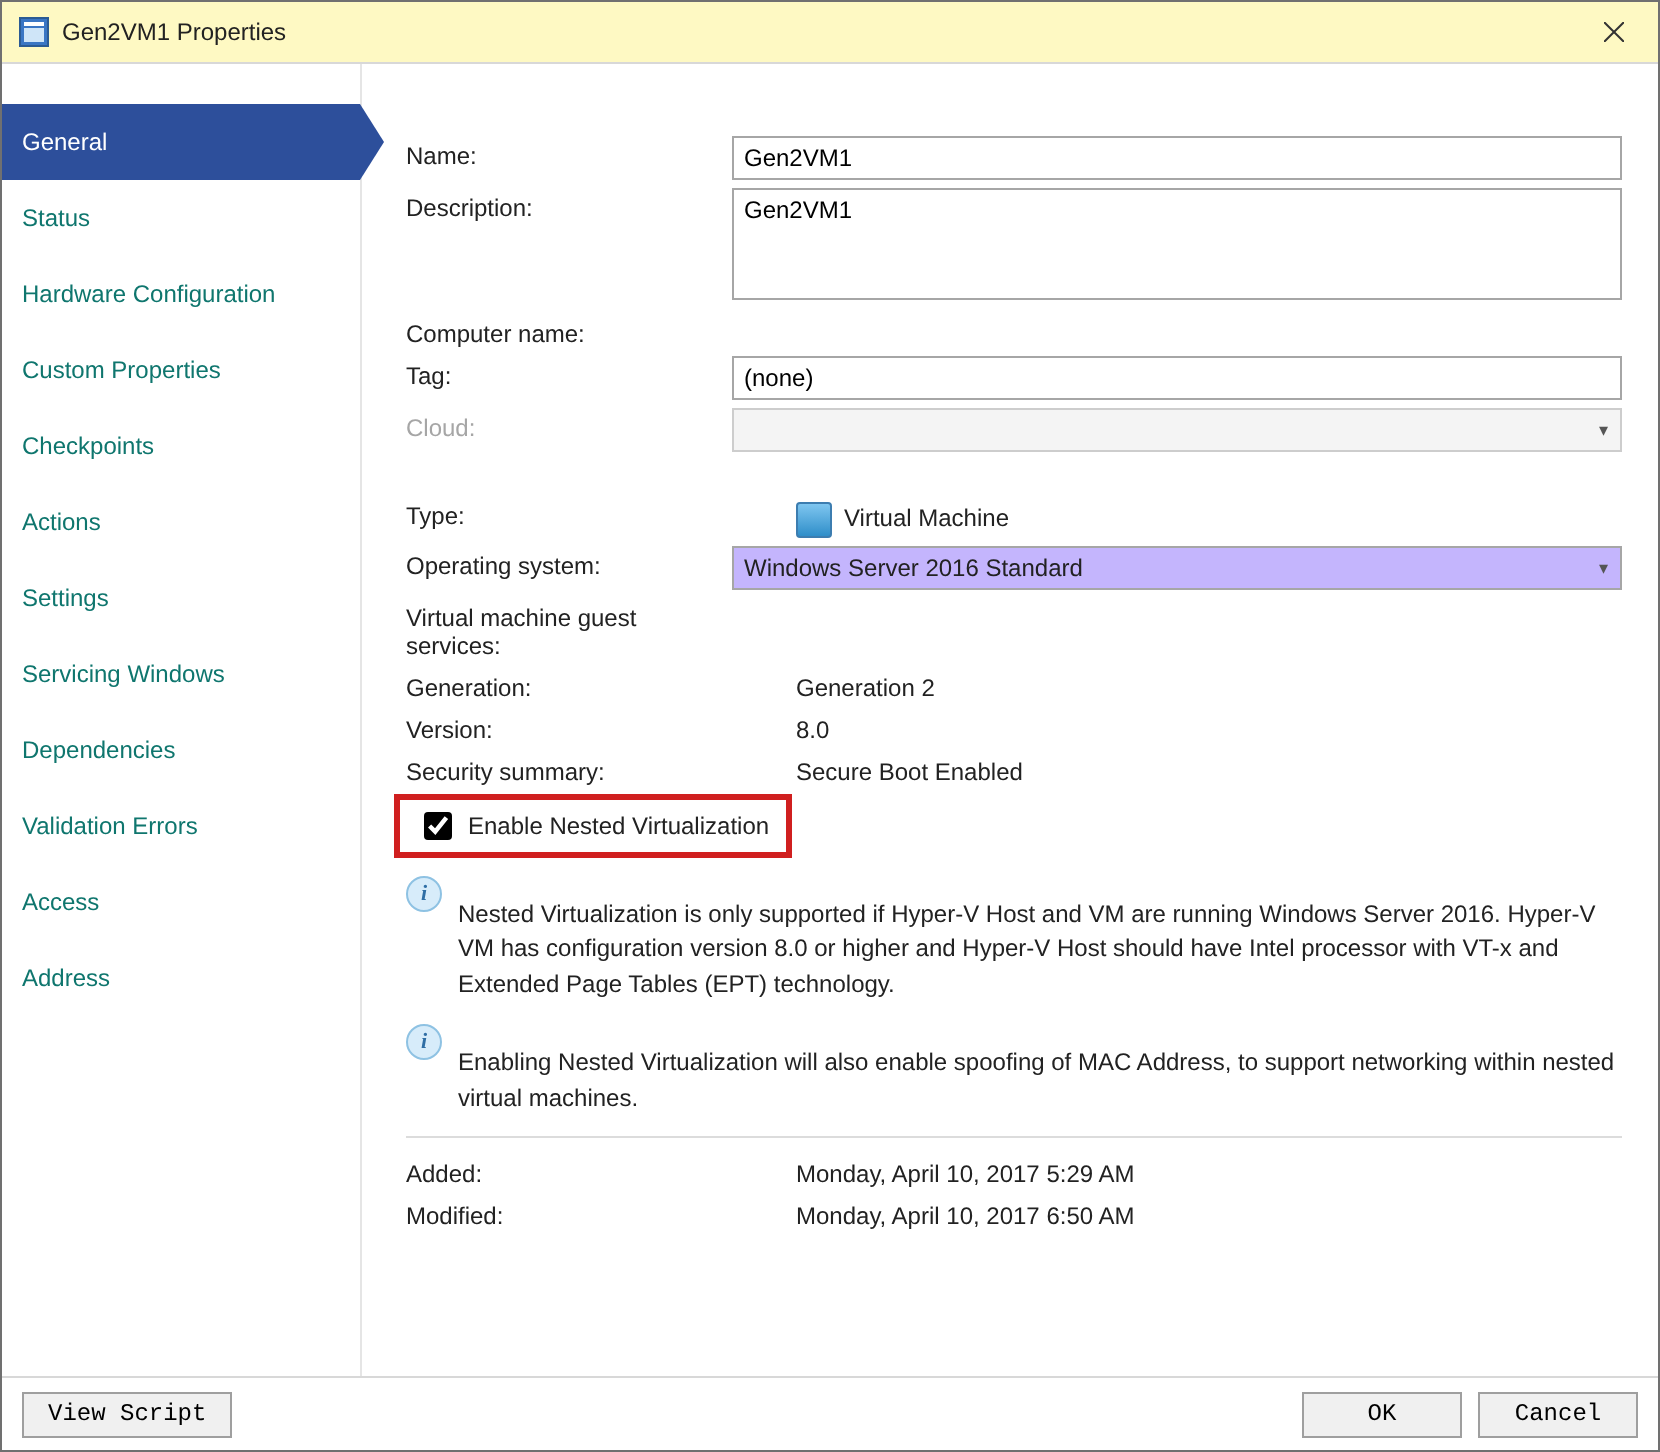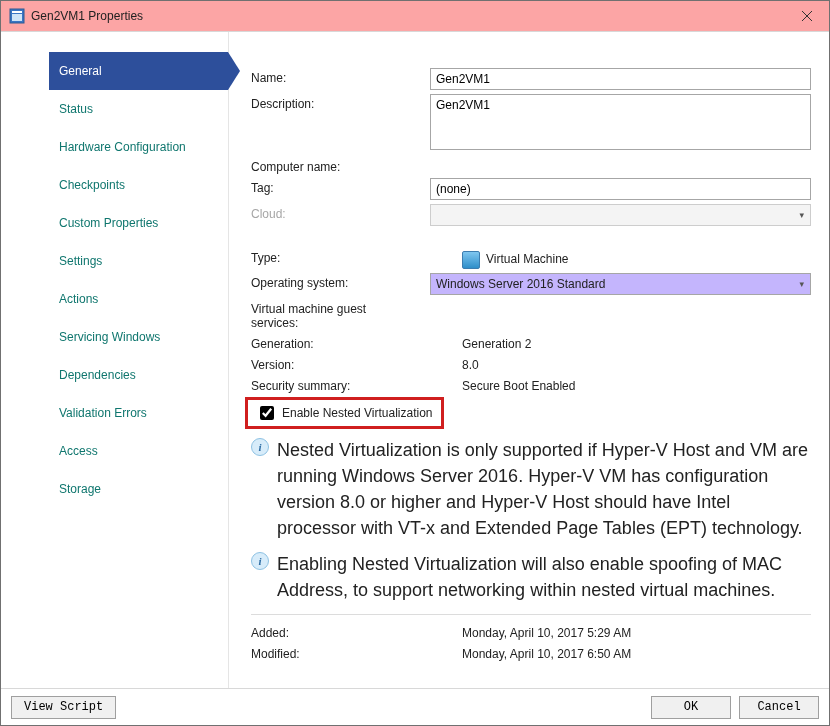--- a/index.html
+++ b/index.html
@@ -1,50 +1,50 @@
 <!DOCTYPE html>
 <html><head>
 <meta charset="utf-8">
 <style>
 html, body { margin: 0; padding: 0; font-family: "Segoe UI", Arial, sans-serif; font-size: 12px; color: #222; background: #fff; }
 .window { width: 830px; height: 726px; border: 1px solid #707070; box-sizing: border-box; display: flex; flex-direction: column; background: #fff; position: relative; }
-.titlebar { height: 30px; display: flex; align-items: center; border-bottom: 1px solid #d8d8d8; background: #fca5a5; }
+.titlebar { height: 30px; display: flex; align-items: center; border-bottom: 1px solid #d8d8d8; background: #fef9c3; }
 .titlebar .ticon { width: 16px; height: 16px; margin: 0 6px 0 8px; }
 .titlebar .ttext { flex: 1; font-size: 12px; }
 .titlebar .tclose { width: 44px; height: 29px; display: flex; align-items: center; justify-content: center; cursor: default; }
 .body { flex: 1; display: flex; overflow: hidden; }
 
-.sidebar { width: 180px; background: #fff; border-right: 1px solid #e5e5e5; padding-top: 20px; box-sizing: border-box; margin-left: 48px; }
+.sidebar { width: 180px; background: #fff; border-right: 1px solid #e5e5e5; padding-top: 20px; box-sizing: border-box; }
 .sb-item { position: relative; height: 38px; display: flex; align-items: center; padding-left: 10px; font-size: 12px; color: #0f766e; cursor: default; }
 .sb-item.active { background: #2d4f9b; color: #fff; }
 .sb-item.active::after {
   content: ""; position: absolute; right: -12px; top: 50%; transform: translateY(-50%);
   width: 0; height: 0; border-top: 19px solid transparent; border-bottom: 19px solid transparent; border-left: 12px solid #2d4f9b;
 }
 
 .main { flex: 1; padding: 36px 18px 10px 22px; overflow: auto; }
-.row { display: flex; align-items: flex-start; margin-bottom: 4px; gap: 16px; }
+.row { display: flex; align-items: flex-start; margin-bottom: 4px; }
 .label { width: 163px; padding-top: 3px; font-size: 12px; color: #222; }
 .label.disabled { color: #a6a6a6; }
 .field { flex: 1; }
 .text-input { width: 100%; box-sizing: border-box; height: 22px; border: 1px solid #a6a6a6; padding: 2px 5px; font-size: 12px; font-family: inherit; }
 .textarea { width: 100%; box-sizing: border-box; height: 56px; border: 1px solid #a6a6a6; padding: 3px 5px; font-size: 12px; font-family: inherit; resize: none; }
 .select { width: 100%; box-sizing: border-box; height: 22px; border: 1px solid #a6a6a6; background: #c4b5fd; padding: 0 20px 0 5px; font-size: 12px; position: relative; display: flex; align-items: center; }
 .select .arrow { position: absolute; right: 6px; top: 50%; transform: translateY(-50%); color: #555; font-size: 9px; }
 .select.disabled { background: #f4f4f4; border-color: #cdcdcd; color: #a6a6a6; }
 .static { padding-top: 3px; font-size: 12px; padding-left: 32px; }
 .typeicon { display: inline-block; vertical-align: middle; width: 16px; height: 16px; margin-right: 6px; background: linear-gradient(#7fc6f0,#2f8ec9); border: 1px solid #3c7db0; border-radius: 2px; }
 
 .spacer { height: 18px; }
 
 .checkbox-row { display: flex; align-items: center; border: 3px solid #d01f1f; padding: 3px 8px; width: max-content; margin: 4px 0 8px -6px; }
 .checkbox { width: 14px; height: 14px; margin-right: 8px; accent-color: #000; }
 .info-row { display: flex; margin: 6px 0 10px 0; }
 .info-icon { width: 16px; height: 16px; flex-shrink: 0; margin-right: 8px; margin-top: 1px; border-radius: 50%; background: #d7ecfa; border: 1px solid #8ec2e3; display: flex; align-items: center; justify-content: center; font-family: Georgia, serif; font-style: italic; font-weight: bold; font-size: 11px; color: #2f6ea5; }
-.info-text { flex: 1; font-size: 18px; line-height: 1.45; }
+.info-text { flex: 1; font-size: 12px; line-height: 1.45; margin-top: 12px; }
 hr.sep { border: none; border-top: 1px solid #dcdcdc; margin: 6px 0 8px 0; }
 
 .footer { height: 36px; border-top: 1px solid #d8d8d8; display: flex; align-items: center; padding: 0 10px; }
 .footer .spacer-flex { flex: 1; }
 .btn { min-width: 80px; height: 23px; border: 1px solid #9f9f9f; background: #f0f0f0; font-size: 12px; font-family: Liberation Mono, monospace; cursor: default; margin-left: 8px; padding: 0 12px; }
 .btn:first-child { margin-left: 0; }
 
 .close-x { stroke: #333; stroke-width: 1; }
 </style>
 </head>
@@ -73,45 +73,45 @@
       <div class="sb-item active">
           <span>General</span>
         </div>
       <div class="sb-item">
           <span>Status</span>
         </div>
       <div class="sb-item">
           <span>Hardware Configuration</span>
         </div>
       <div class="sb-item">
+          <span>Custom Properties</span>
+        </div>
+      <div class="sb-item">
           <span>Checkpoints</span>
         </div>
       <div class="sb-item">
-          <span>Custom Properties</span>
+          <span>Actions</span>
         </div>
       <div class="sb-item">
           <span>Settings</span>
         </div>
       <div class="sb-item">
-          <span>Actions</span>
-        </div>
-      <div class="sb-item">
           <span>Servicing Windows</span>
         </div>
       <div class="sb-item">
           <span>Dependencies</span>
         </div>
       <div class="sb-item">
           <span>Validation Errors</span>
         </div>
       <div class="sb-item">
           <span>Access</span>
         </div>
       <div class="sb-item">
-          <span>Storage</span>
+          <span>Address</span>
         </div>
     </div>
 
     <div class="main">
 
       <div class="row">
         <div class="label">Name:</div>
         <div class="field"><input class="text-input" value="Gen2VM1" style=""></div>
       </div>
 

